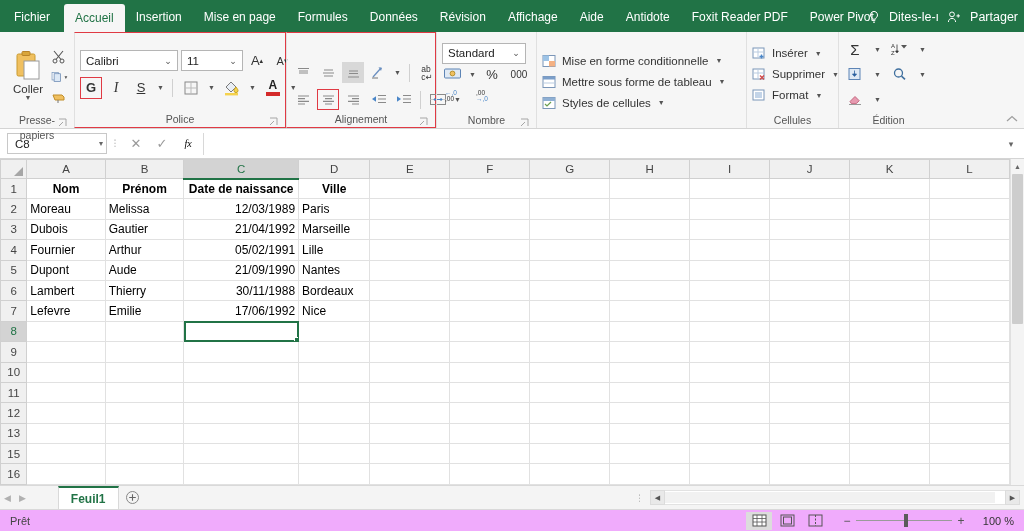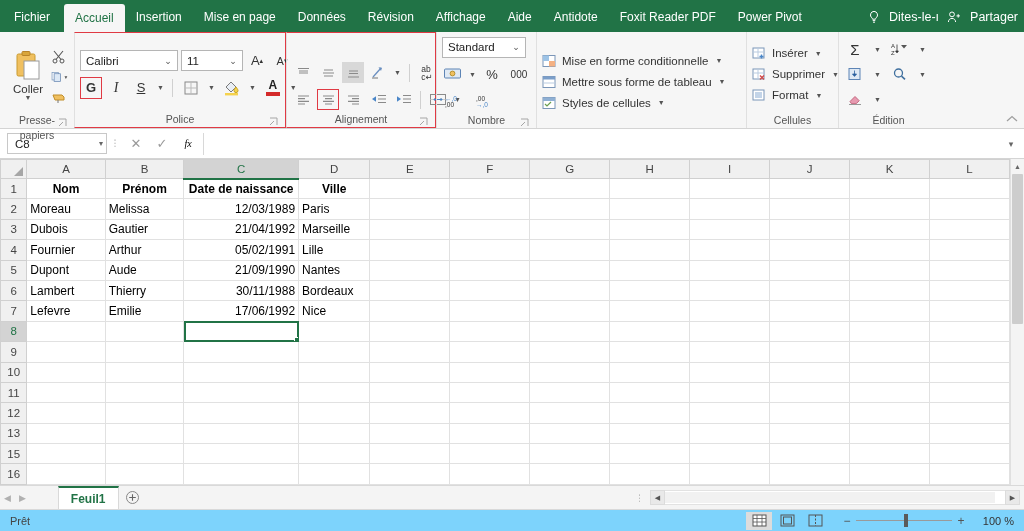--- a/index.html
+++ b/index.html
@@ -167,21 +167,21 @@
   .sb-spacer { flex:1; }
   .hsplit { color:#aaa; font-size:9px; padding:0 6px; line-height:8px; }
   .hscroll { display:flex; align-items:center; width:370px; margin-right:4px; }
   .hsb-btn { width:15px; height:15px; display:flex; align-items:center; justify-content:center;
              color:#555; font-size:7px; background:#e9e9e9; border:1px solid #dcdcdc; }
   .hsb-track { flex:1; height:15px; background:#fff; border-top:1px solid #e2e2e2;
                border-bottom:1px solid #e2e2e2; position:relative; }
   .hsb-thumb { position:absolute; left:0; top:1px; bottom:1px; width:330px; background:#f1f1f1; }
 
   
-  .statusbar { flex:0 0 22px; display:flex; align-items:center; background:#7dd3fc;
+  .statusbar { flex:0 0 22px; display:flex; align-items:center; background:#f0abfc;
                border-top:1px solid #d9d9d9; font-size:11px; color:#444; }
   .st-left { padding-left:10px; }
   .st-spacer { flex:1; }
   .viewbtns { display:flex; align-items:center; gap:2px; padding-right:10px; }
   .vbtn { width:26px; height:18px; display:flex; align-items:center; justify-content:center; }
   .vbtn.active { background:#dcdcdc; }
   .zoomslider { display:flex; align-items:center; gap:0; padding-right:8px; }
   .zs-sign { width:18px; text-align:center; color:#555; font-size:12px; }
   .zs-track { width:96px; height:1px; background:#9a9a9a; position:relative; }
   .zs-thumb { position:absolute; left:48px; top:-6px; width:4px; height:13px; background:#5a5a5a; }
@@ -189,20 +189,21 @@
   svg { display:block; }
 </style>
 </head>
 <body>
 
 <div class="titlebar">
   <div class="tab file">Fichier</div>
   <div class="tab active">Accueil</div>
   <div class="tab">Insertion</div>
   <div class="tab">Mise en page</div>
+  <div class="tab">Formules</div>
   <div class="tab">Données</div>
   <div class="tab">Révision</div>
   <div class="tab">Affichage</div>
   <div class="tab">Aide</div>
   <div class="tab">Antidote</div>
   <div class="tab">Foxit Reader PDF</div>
   <div class="tab">Power Pivot</div>
   <div class="tb-right">
     <span class="bulb">
       <svg width="14" height="14" viewBox="0 0 14 14">
@@ -415,21 +416,21 @@
         <svg width="9" height="9" viewBox="0 0 9 9">
             <path d="M1 1h7v7" fill="none" stroke="#666"></path>
             <path d="M1 8l4-4" stroke="#666"></path>
           </svg>
       </span>
     </div>
   </div>
 
   <div class="rgroup num">
     <div class="gbody">
-      <div style="display:flex;flex-direction:column;gap:6px;">
+      <div style="display:flex;flex-direction:column;">
         <div class="combo" style="width:84px;">
           <span class="cv">Standard</span>
           <span class="cdn">⌄</span>
         </div>
         <div class="frow">
           <div class="abtn">
             <svg width="20" height="14" viewBox="0 0 20 14">
                 <rect x="1.5" y="2" width="16" height="9" rx="1" fill="#dfe9f4" stroke="#5d84b5"></rect>
                 <circle cx="9.5" cy="6.5" r="2.4" fill="#f0c060" stroke="#b8912e"></circle>
               </svg>

